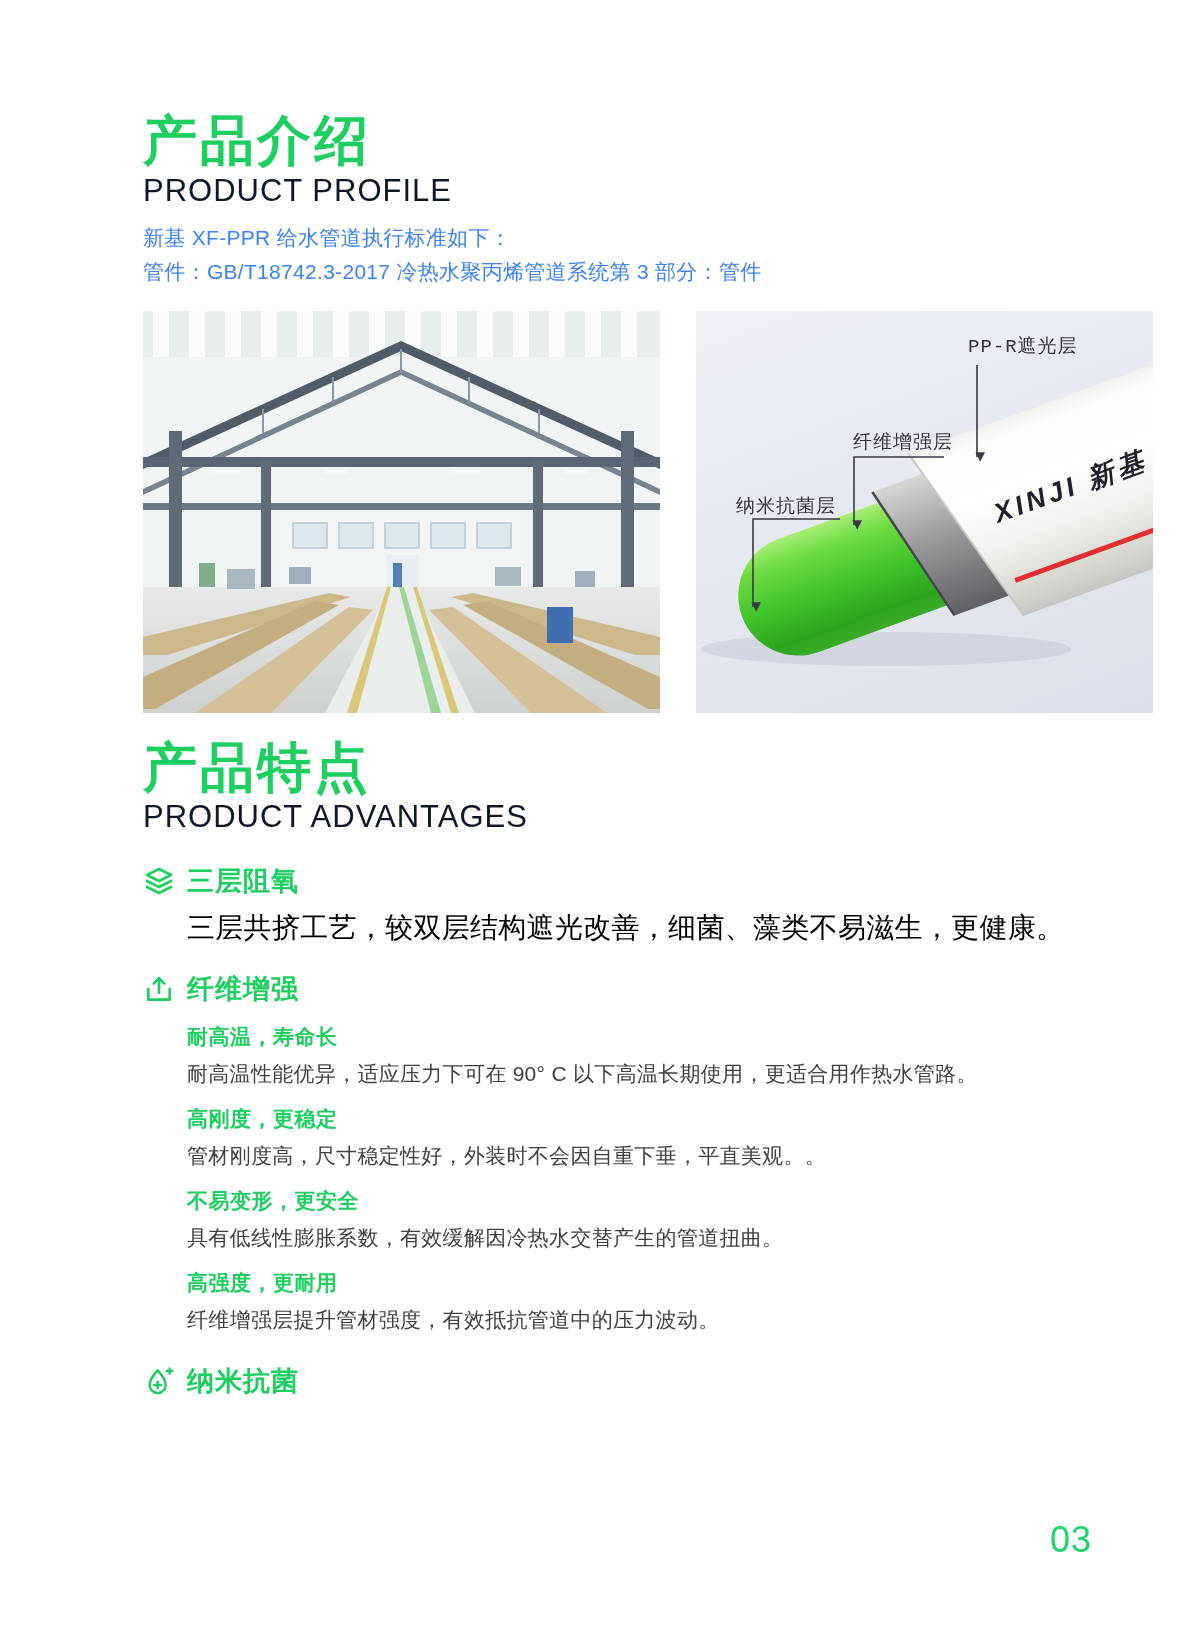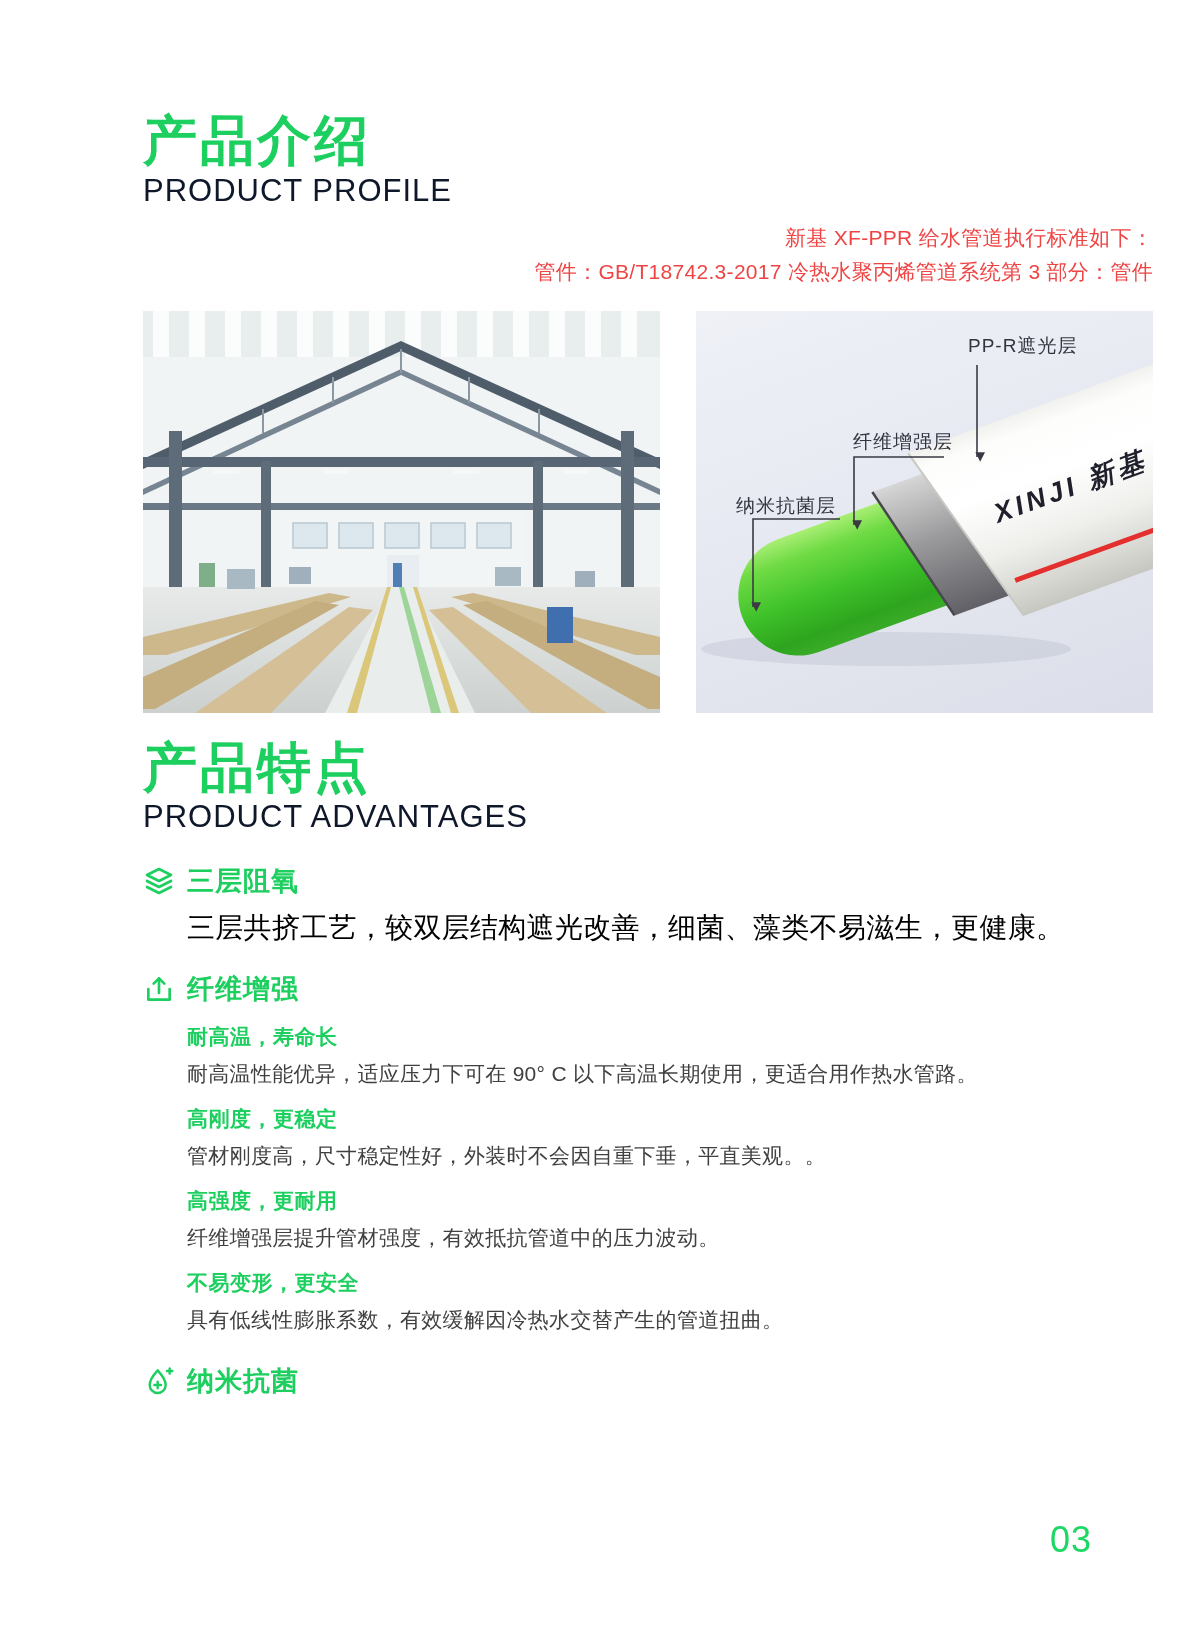--- a/index.html
+++ b/index.html
@@ -24,36 +24,36 @@
   }
   .t1{margin-top:112px;}
 
   
   .intro-par{
     margin-top:24px;
     font-size:21px;line-height:34px;
     text-align:justify;text-indent:2em;
     color:#3d3d3d;letter-spacing:.3px;
   }
-  .standards{margin-top:12px;font-size:21px;line-height:34px;color:#ef4444;letter-spacing:.3px;text-align:right;}
+  .standards{margin-top:12px;font-size:21px;line-height:34px;color:#3b82f6;letter-spacing:.3px;}
   .standards div{margin:0;}
 
   
   .media-row{margin-top:22px;display:flex;gap:36px;}
   .factory{width:517px;height:402px;overflow:hidden;background:#eef1f1;}
   .diagram{
     position:relative;width:457px;height:402px;overflow:hidden;
     background:linear-gradient(160deg,#eff1f7 0%,#e6e9f1 45%,#dcdfe9 100%);
   }
   .diagram svg.pipe{position:absolute;left:0;top:0;}
   .diagram .leader{position:absolute;left:0;top:0;pointer-events:none;}
   .pipe-label{
     position:absolute;font-size:19px;color:#343440;letter-spacing:1px;white-space:nowrap;
   }
-  .lbl-outer{left:272px;top:22px;}
+  .lbl-outer{left:272px;top:22px;font-family:Liberation Mono, monospace;}
   .lbl-middle{left:157px;top:118px;}
   .lbl-inner{left:40px;top:182px;}
 
   
   .t2{margin-top:26px;}
   .feature{margin-top:28px;}
   .feature-head{display:flex;align-items:center;gap:12px;}
   .feature-head .ficon{width:32px;height:32px;flex:0 0 32px;display:block;}
   .feature-title{font-size:27px;font-weight:bold;color:#1ccf5f;letter-spacing:1px;}
   .feature-body{margin-left:44px;}
@@ -275,26 +275,26 @@
       <div class="feature-body">
         <div class="sub">
           <div class="sub-title">耐高温，寿命长</div>
           <div class="sub-text">耐高温性能优异，适应压力下可在 90° C 以下高温长期使用，更适合用作热水管路。</div>
         </div>
         <div class="sub">
           <div class="sub-title">高刚度，更稳定</div>
           <div class="sub-text">管材刚度高，尺寸稳定性好，外装时不会因自重下垂，平直美观。。</div>
         </div>
         <div class="sub">
+          <div class="sub-title">不易变形，更安全</div>
+          <div class="sub-text">具有低线性膨胀系数，有效缓解因冷热水交替产生的管道扭曲。</div>
+        </div>
+        <div class="sub">
           <div class="sub-title">高强度，更耐用</div>
           <div class="sub-text">纤维增强层提升管材强度，有效抵抗管道中的压力波动。</div>
-        </div>
-        <div class="sub">
-          <div class="sub-title">不易变形，更安全</div>
-          <div class="sub-text">具有低线性膨胀系数，有效缓解因冷热水交替产生的管道扭曲。</div>
         </div>
       </div>
     </div>
 
     <div class="feature">
       <div class="feature-head">
         <svg class="ficon" viewBox="0 0 24 24" fill="none" stroke="#1ccf5f" stroke-width="1.8" stroke-linejoin="round" stroke-linecap="round">
           <path d="M11 4 C11 4 5 10.5 5 15 A6 6 0 0 0 17 15 C17 10.5 11 4 11 4 Z"></path>
           <path d="M11 12.5 V17.5 M8.5 15 H13.5"></path>
           <path d="M20 2.5 V6.5 M18 4.5 H22"></path>

